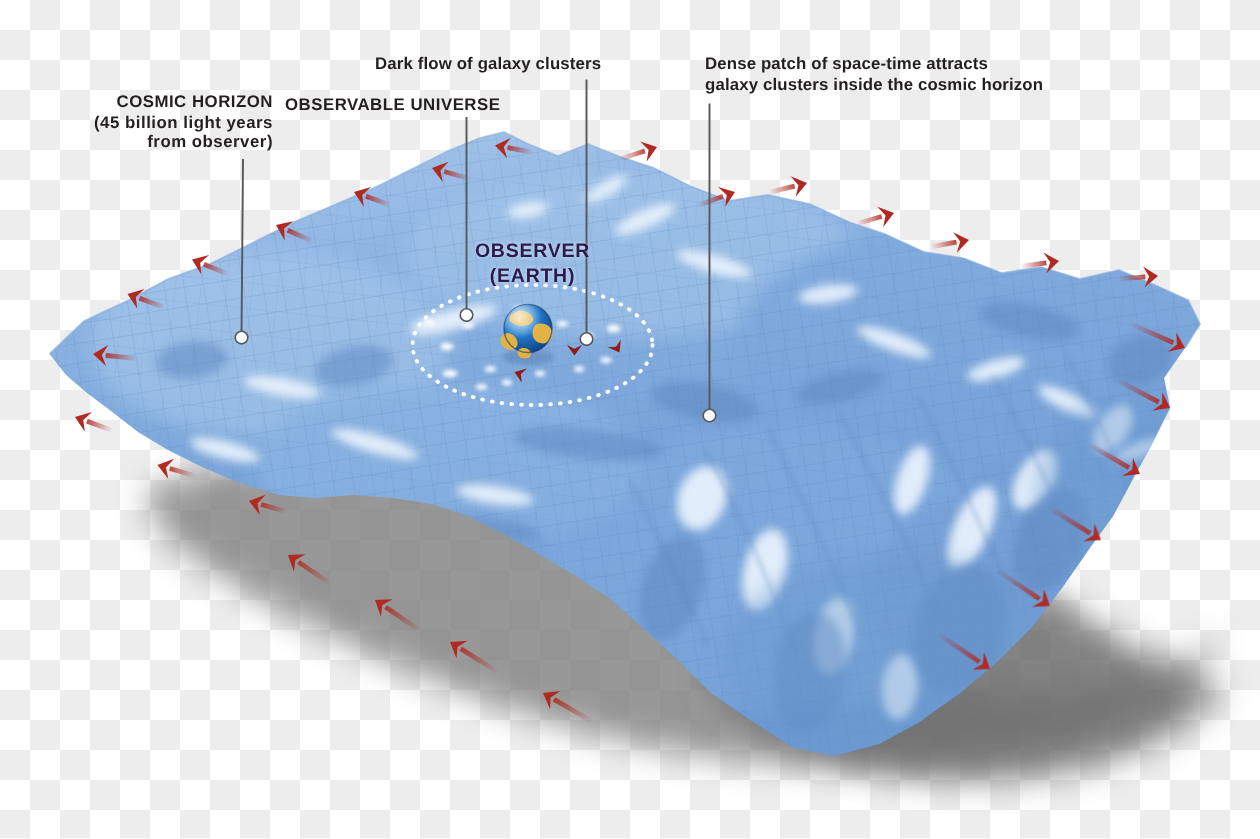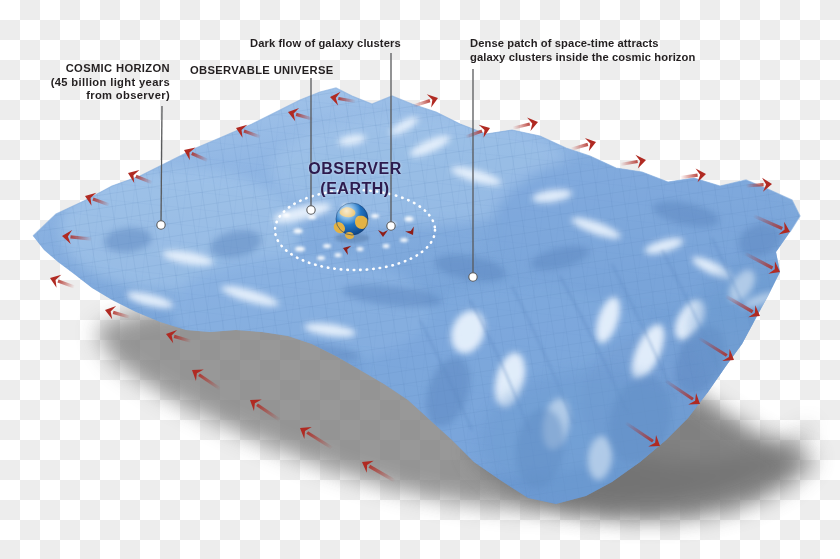--- a/index.html
+++ b/index.html
@@ -35,32 +35,32 @@
     letter-spacing: .1px;
     white-space: pre-line;
   }
   .lbl-caps {
     font-size: 11.2px;
     letter-spacing: .35px;
   }
   .lbl-mixed {
     font-size: 11.2px;
   }
-  .t-right { text-align: right; }
+  .t-right { text-align: right; padding-left: 12px; }
   .t-left  { text-align: left; }
 
   #observer-label {
     position: absolute;
     left: 300px;
     top: 159px;
     width: 110px;
     text-align: center;
     color: #2d1b4e;
     font-weight: bold;
-    font-size: 16px;
+    font-size: 13px;
     line-height: 1.28;
     letter-spacing: .5px;
     white-space: pre-line;
     text-shadow: 0 0 3px rgba(255,255,255,.55);
   }
 </style>
 </head>
 <body>
 
 <div id="stage">

